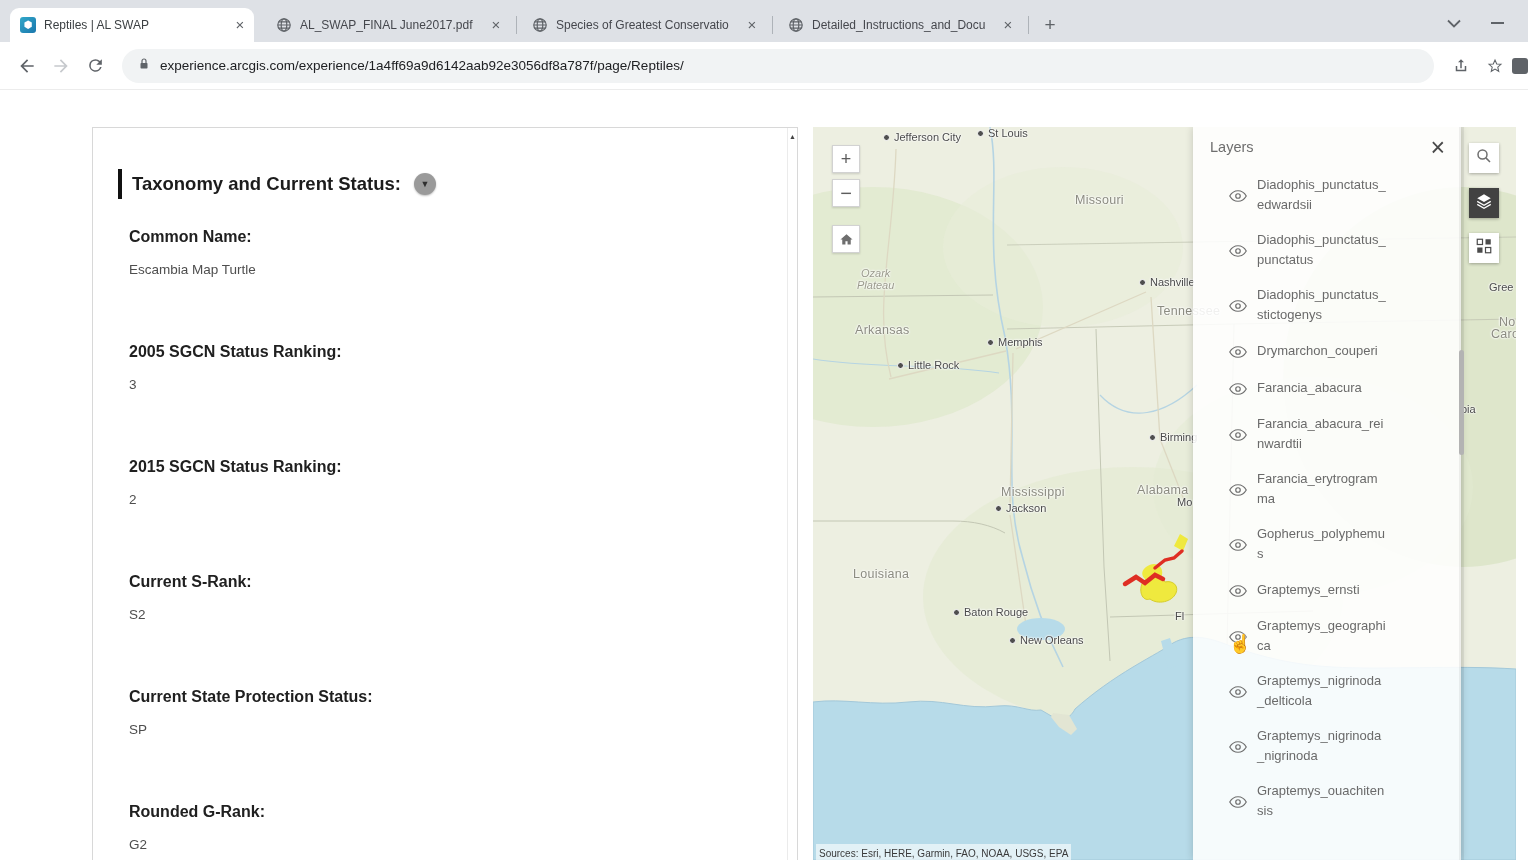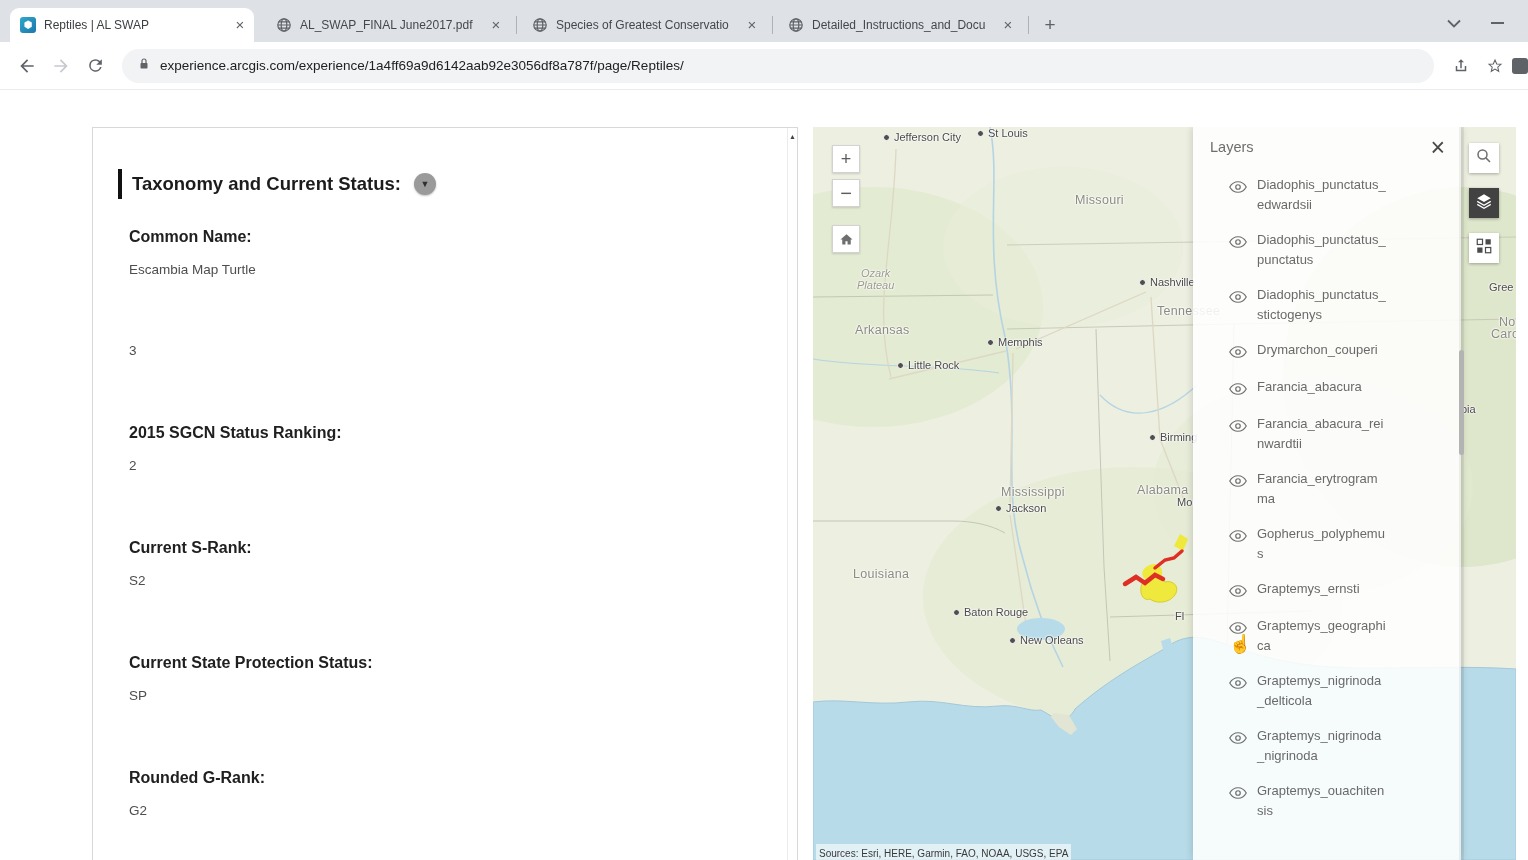--- a/index.html
+++ b/index.html
@@ -65,21 +65,21 @@
         box-shadow:0 1px 2px rgba(0,0,0,.15);}
   .zoom .minus{margin-top:6px;font-size:20px;}
   .home{position:absolute;left:19px;top:98px;}
 
   .layers-panel{position:absolute;left:380px;top:0;width:268px;height:733px;
         background:rgba(255,255,255,0.87);box-shadow:0 0 8px rgba(0,0,0,0.18);}
   .lp-header{height:40px;display:flex;align-items:center;padding:0 10px 0 17px;box-sizing:border-box;}
   .lp-title{flex:1;font-size:14.5px;color:#6e6e6e;}
   .lp-close{font-size:25px;font-weight:300;color:#4a4a4a;line-height:1;padding:0 6px;}
   .layers-list{position:absolute;top:40px;left:0;right:0;bottom:0;overflow:hidden;}
-  .layer-row{display:flex;gap:10px;padding:8px 14px 7px 36px;align-items:flex-start;}
+  .layer-row{display:flex;gap:10px;padding:8px 14px 7px 36px;align-items:center;}
   .eye{flex:none;margin-top:4px;}
   .layer-label{width:130px;font-size:13px;line-height:20px;color:#6a6a6a;overflow-wrap:anywhere;}
   .lp-scrolltrack{position:absolute;left:646px;top:0;bottom:0;width:5px;background:rgba(0,0,0,0.06);}
   .lp-scrollthumb{position:absolute;left:0;top:223px;width:5px;height:105px;background:#b3b3b3;border-radius:3px;}
 
   .map-tools{position:absolute;left:656px;top:16px;display:flex;flex-direction:column;gap:15px;}
   .tool-btn{width:30px;height:30px;background:#fff;box-shadow:0 1px 3px rgba(0,0,0,.3);
         display:flex;align-items:center;justify-content:center;}
   .tool-btn.dark{background:#424242;}
 
@@ -192,20 +192,21 @@
           <div class="heading-bar"></div>
           <div class="heading">Taxonomy and Current Status:</div>
           <div class="collapse-btn">▼</div>
         </div>
         <div>
             <div class="field">
        <div class="field-label">Common Name:</div>
        <div class="field-value">Escambia Map Turtle</div>
      </div>
             <div class="field">
+       <div class="field-label">2005 SGCN Status Ranking:</div>
        <div class="field-value">3</div>
      </div>
             <div class="field">
        <div class="field-label">2015 SGCN Status Ranking:</div>
        <div class="field-value">2</div>
      </div>
             <div class="field">
        <div class="field-label">Current S-Rank:</div>
        <div class="field-value">S2</div>
      </div>

